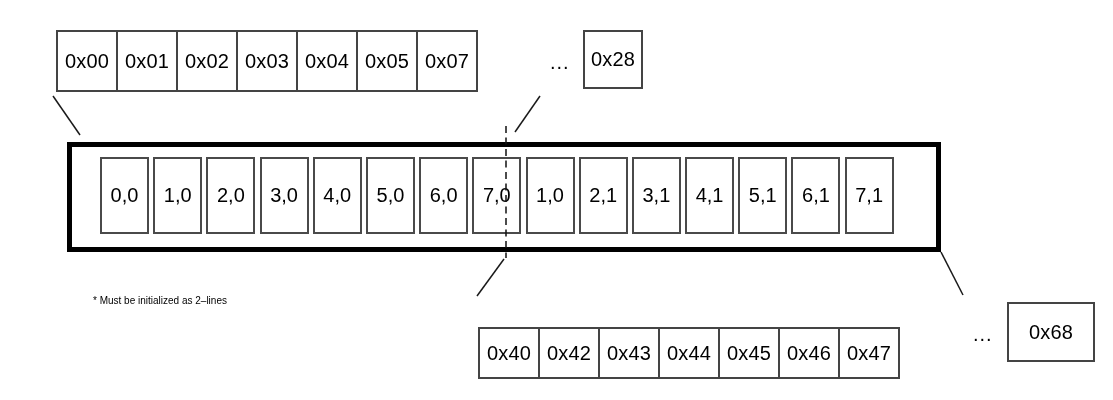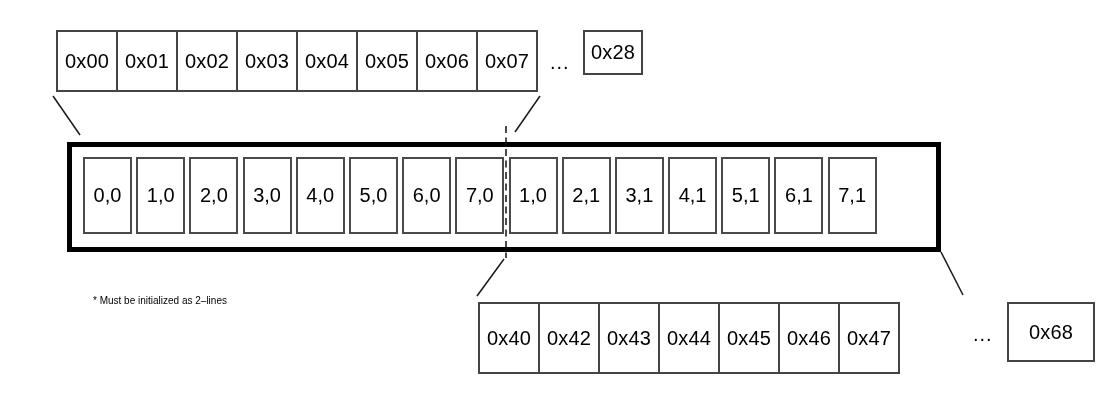--- a/index.html
+++ b/index.html
@@ -38,28 +38,28 @@
     display: flex;
     align-items: center;
     justify-content: center;
     font-size: 20px;
     letter-spacing: 0.2px;
   }
   .addr-row .addr-cell:first-child { margin-left: 0; }
   .row-top { left: 56px; top: 30px; }
   .row-top .addr-cell { height: 62px; }
   .row-bottom { left: 478px; top: 302px; }
-  .row-bottom .addr-cell { height: 72px; }
+  .row-bottom .addr-cell { height: 52px; margin-top: 25px; }
 
   .addr-cell.standalone {
     position: absolute;
     margin-left: 0;
     z-index: 1;
   }
-  .cell-top-last { left: 583px; top: 30px; width: 60px; height: 45px; }
+  .cell-top-last { left: 583px; top: 30px; width: 60px; height: 59px; }
   .cell-bottom-last { left: 1007px; top: 302px; width: 88px; height: 60px; }
 
   .ellipsis {
     position: absolute;
     font-size: 20px;
     letter-spacing: 1px;
     line-height: 1;
     z-index: 1;
   }
   .ellipsis-top { left: 550px; top: 52px; }
@@ -68,21 +68,21 @@
   
   .cache-container {
     position: absolute;
     left: 67px; top: 142px;
     box-sizing: border-box;
     width: 874px; height: 110px;
     border: 5px solid #000000;
     background: #ffffff;
     display: flex;
     align-items: flex-start;
-    padding: 10px 0 0 11px;
+    padding: 10px 0 0 28px;
     gap: 4.2px;
     z-index: 1;
   }
   .word-cell {
     box-sizing: border-box;
     flex: none;
     width: 49px; height: 77px;
     border: 2px solid #4a4a4a;
     background: #ffffff;
     display: flex;
@@ -112,21 +112,20 @@
     <line x1="941" y1="252" x2="963" y2="295" stroke="#1a1a1a" stroke-width="1.5"></line>
   </svg>
 
   <div class="addr-row row-top">
     <div class="addr-cell">0x00</div>
     <div class="addr-cell">0x01</div>
     <div class="addr-cell">0x02</div>
     <div class="addr-cell">0x03</div>
     <div class="addr-cell">0x04</div>
     <div class="addr-cell">0x05</div>
-    <div class="addr-cell">0x06</div>
     <div class="addr-cell">0x07</div>
   </div>
   <div class="ellipsis ellipsis-top">...</div>
   <div class="addr-cell standalone cell-top-last">0x28</div>
 
   <div class="cache-container">
     <div class="word-cell">0,0</div>
     <div class="word-cell">1,0</div>
     <div class="word-cell">2,0</div>
     <div class="word-cell">3,0</div>

